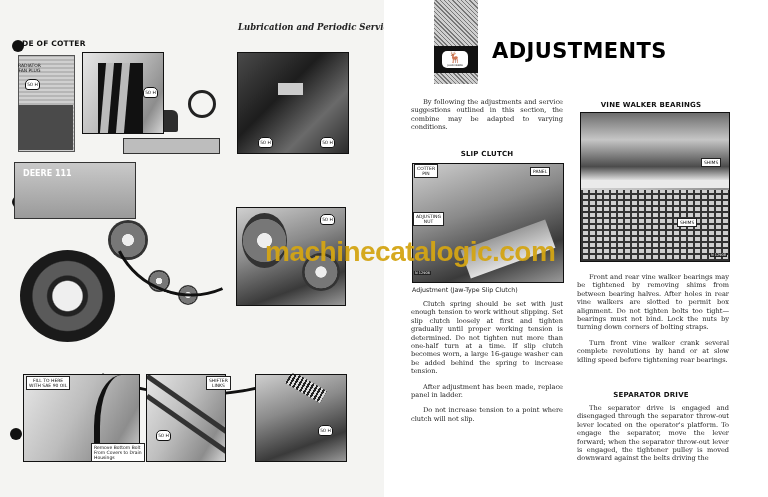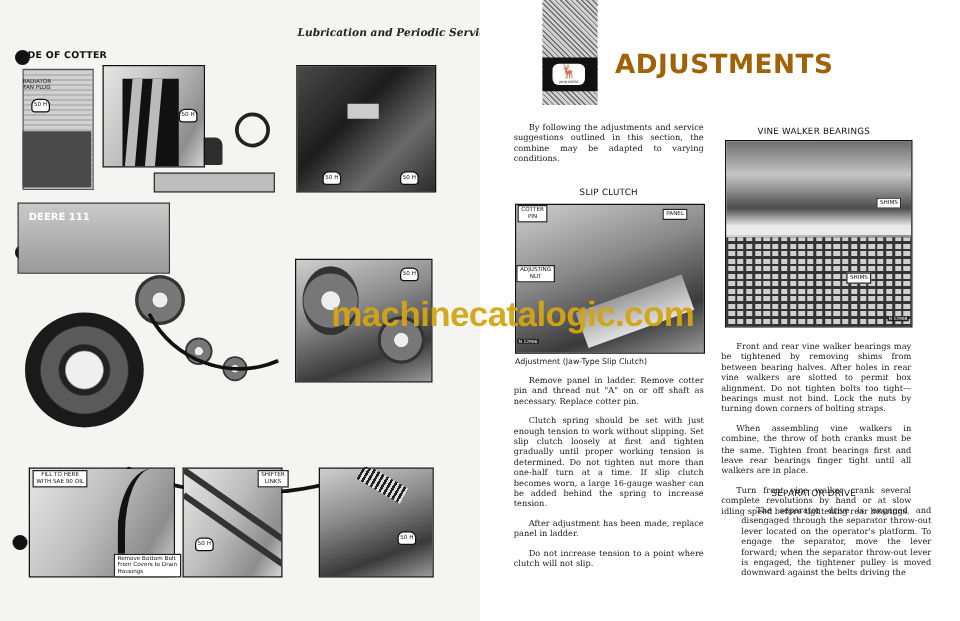--- a/index.html
+++ b/index.html
@@ -25,24 +25,24 @@
   .seat{position:absolute;left:125px;top:-40px;width:45px;height:22px;background:#2d2d2d;border-radius:6px 6px 2px 2px;}
   .platform{position:absolute;left:115px;top:-12px;width:95px;height:14px;background:#bdbdbd;border:1px solid #333;}
   .wheel-ring{position:absolute;left:55px;top:-100px;width:22px;height:22px;border:3px solid #222;border-radius:50%;}
   .pulley{position:absolute;border-radius:50%;background:radial-gradient(circle,#eee 0 20%,#777 22% 60%,#333 62% 100%);}
   .cable{position:absolute;border:3px solid #111;border-radius:50%;border-color:#111 transparent transparent transparent;}
   .wm{position:absolute;left:265px;top:236px;font-family:"Liberation Sans",sans-serif;font-weight:bold;font-size:28px;color:#d4a514;letter-spacing:-.5px;white-space:nowrap;opacity:.95;}
   .logo-box{position:absolute;left:50px;top:0;width:44px;height:84px;background:repeating-linear-gradient(45deg,#777 0 1px,#cfcfcf 1px 3px),repeating-linear-gradient(-45deg,#555 0 1px,transparent 1px 4px);}
   .logo-black{position:absolute;left:0;top:46px;width:44px;height:27px;background:#111;}
   .logo-deer{position:absolute;left:8px;top:5px;width:26px;height:17px;background:#fff;border-radius:5px;font-size:11px;line-height:14px;text-align:center;color:#111;}
   .logo-deer small{position:absolute;left:0;right:0;bottom:1px;font-size:2.5px;line-height:3px;font-family:"DejaVu Sans",sans-serif;}
-  .heading{position:absolute;left:108px;top:40px;font-family:"DejaVu Sans",sans-serif;font-size:21px;font-weight:bold;line-height:23px;letter-spacing:.4px;color:#a16207;}
+  .heading{position:absolute;left:108px;top:40px;font-family:"DejaVu Sans",sans-serif;font-size:21px;font-weight:bold;line-height:23px;letter-spacing:.4px;color:#000000;}
   .text{position:absolute;font-size:6.6px;line-height:8.4px;text-align:justify;color:#222;}
   .text p{margin:0 0 7px 0;text-indent:12px;}
-  .sec{position:absolute;font-family:"DejaVu Sans",sans-serif;font-weight:normal;font-size:7px;color:#111;text-align:center;letter-spacing:.2px;}
+  .sec{position:absolute;font-family:"DejaVu Sans",sans-serif;font-weight:bold;font-size:7px;color:#111;text-align:center;letter-spacing:.2px;}
   .caption{position:absolute;font-family:"DejaVu Sans",sans-serif;font-size:6.3px;color:#222;}
   .fig-num{position:absolute;font-family:"DejaVu Sans",sans-serif;font-size:3.5px;color:#fff;background:#222;padding:0 1px;}
   .grate{position:absolute;left:0;bottom:0;width:100%;height:48%;background:repeating-linear-gradient(90deg,#333 0 2px,#cfcfcf 2px 7px),#333;}
   .grate::after{content:"";position:absolute;inset:0;background:repeating-linear-gradient(0deg,#333 0 2px,transparent 2px 6px);}
   .walker-top{position:absolute;left:0;top:0;width:100%;height:45%;background:linear-gradient(180deg,#6d6d6d,#c6c6c6 40%,#4c4c4c 80%,#e0e0e0);}
   .belt-bar{position:absolute;left:0;top:45%;width:100%;height:8px;background:#eaeaea;}
 </style>
 </head>
 <body>
 
@@ -142,40 +142,38 @@
   </div>
   <div class="callout" style="left:30px;top:164px;">COTTER
 PIN</div>
   <div class="callout" style="left:146px;top:167px;">PANEL</div>
   <div class="callout" style="left:29px;top:212px;">ADJUSTING
 NUT</div>
   <div class="fig-num" style="left:30px;top:271px;">N 12906</div>
   <div class="caption" style="left:28px;top:286px;">Adjustment (Jaw-Type Slip Clutch)</div>
 
   <div class="text" style="left:27px;top:300px;width:152px;">
-    <p>Remove panel in ladder. Remove cotter pin and thread nut "A" on or off shaft as necessary. Replace cotter pin.</p>
     <p>Clutch spring should be set with just enough tension to work without slipping. Set slip clutch loosely at first and tighten gradually until proper working tension is determined. Do not tighten nut more than one-half turn at a time. If slip clutch becomes worn, a large 16-gauge washer can be added behind the spring to increase tension.</p>
     <p>After adjustment has been made, replace panel in ladder.</p>
     <p>Do not increase tension to a point where clutch will not slip.</p>
   </div>
 
   <div class="sec" style="left:192px;top:101px;width:150px;">VINE WALKER BEARINGS</div>
   <div class="photo light" style="left:196px;top:112px;width:148px;height:148px;border-width:1px;">
     <div class="walker-top"></div>
     <div class="belt-bar"></div>
     <div class="grate"></div>
   </div>
   <div class="callout" style="left:317px;top:158px;">SHIMS</div>
   <div class="callout" style="left:293px;top:218px;">SHIMS</div>
   <div class="fig-num" style="left:326px;top:253px;">N 12908</div>
 
   <div class="text" style="left:193px;top:273px;width:152px;">
     <p>Front and rear vine walker bearings may be tightened by removing shims from between bearing halves. After holes in rear vine walkers are slotted to permit box alignment. Do not tighten bolts too tight—bearings must not bind. Lock the nuts by turning down corners of bolting straps.</p>
-    <p>When assembling vine walkers in combine, the throw of both cranks must be the same. Tighten front bearings first and leave rear bearings finger tight until all walkers are in place.</p>
     <p>Turn front vine walker crank several complete revolutions by hand or at slow idling speed before tightening rear bearings.</p>
   </div>
   <div class="sec" style="left:192px;top:391px;width:150px;">SEPARATOR DRIVE</div>
-  <div class="text" style="left:193px;top:404px;width:152px;margin-left:16px;">
+  <div class="text" style="left:193px;top:404px;width:152px;">
     <p>The separator drive is engaged and disengaged through the separator throw-out lever located on the operator's platform. To engage the separator, move the lever forward; when the separator throw-out lever is engaged, the tightener pulley is moved downward against the belts driving the</p>
   </div>
 </div>
 
 <div class="wm">machinecatalogic.com</div>
 
 </body></html>

